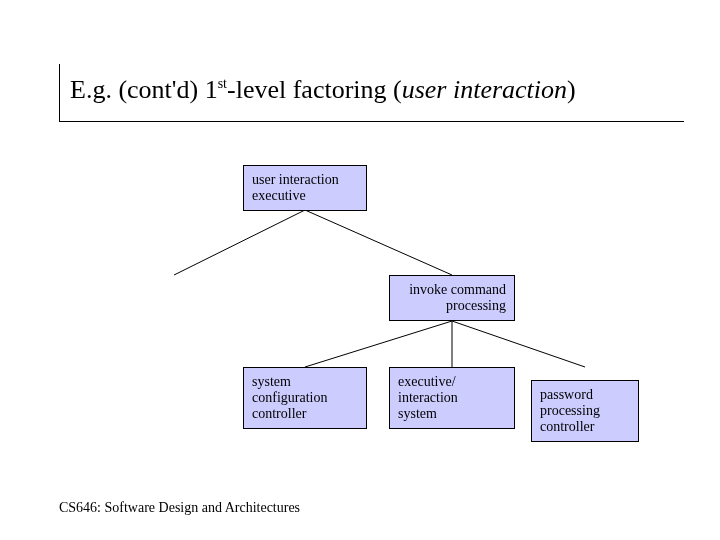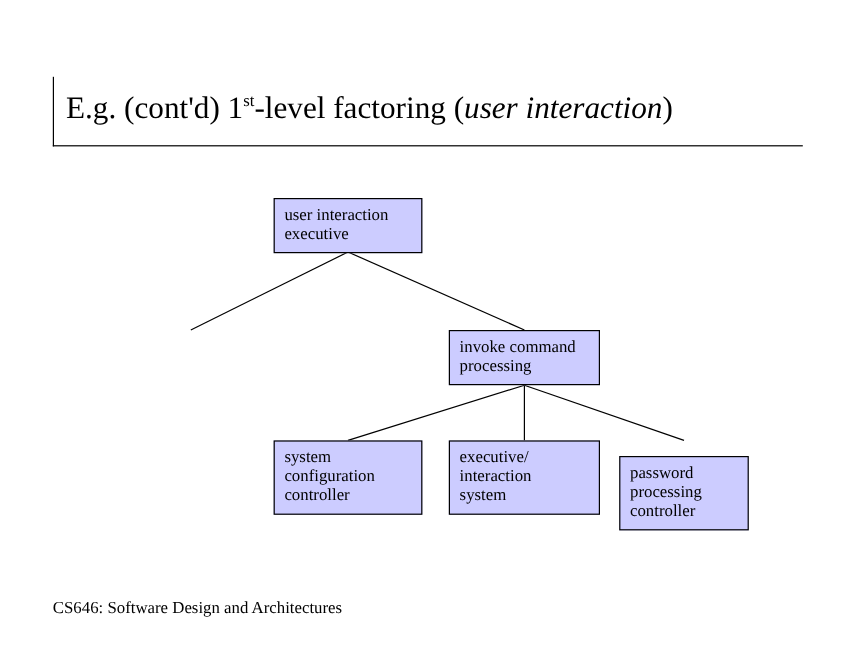--- a/index.html
+++ b/index.html
@@ -8,20 +8,21 @@
     width: 720px;
     height: 540px;
     background: #fff;
     font-family: "Times New Roman", Times, serif;
     color: #000;
   }
   .slide {
     position: relative;
     width: 576px;
     height: 540px;
+    margin-left: 15px;
   }
   .title-wrap {
     position: absolute;
     left: 44px;
     top: 64px;
     width: 614px;
     border-left: 1.5px solid #000;
     border-bottom: 1.5px solid #000;
     padding: 12px 0 16px 10px;
   }
@@ -81,21 +82,21 @@
     <line x1="437" y1="321" x2="437" y2="367"></line>
     <line x1="437" y1="321" x2="570" y2="367"></line>
   </svg>
 
   <div class="box" style="left:228px; top:165px; width:124px;">
     <span>user interaction</span><br>
     <span>executive</span>
   </div>
 
 
-  <div class="box" style="left:374px; top:275px; width:126px;">
+  <div class="box" style="left:374px; top:275px; width:126px;text-align:right;">
     <span>invoke command</span><br>
     <span>processing</span>
   </div>
 
   <div class="box" style="left:228px; top:367px; width:124px;">
     <span>system</span><br>
     <span>configuration</span><br>
     <span>controller</span>
   </div>
 

